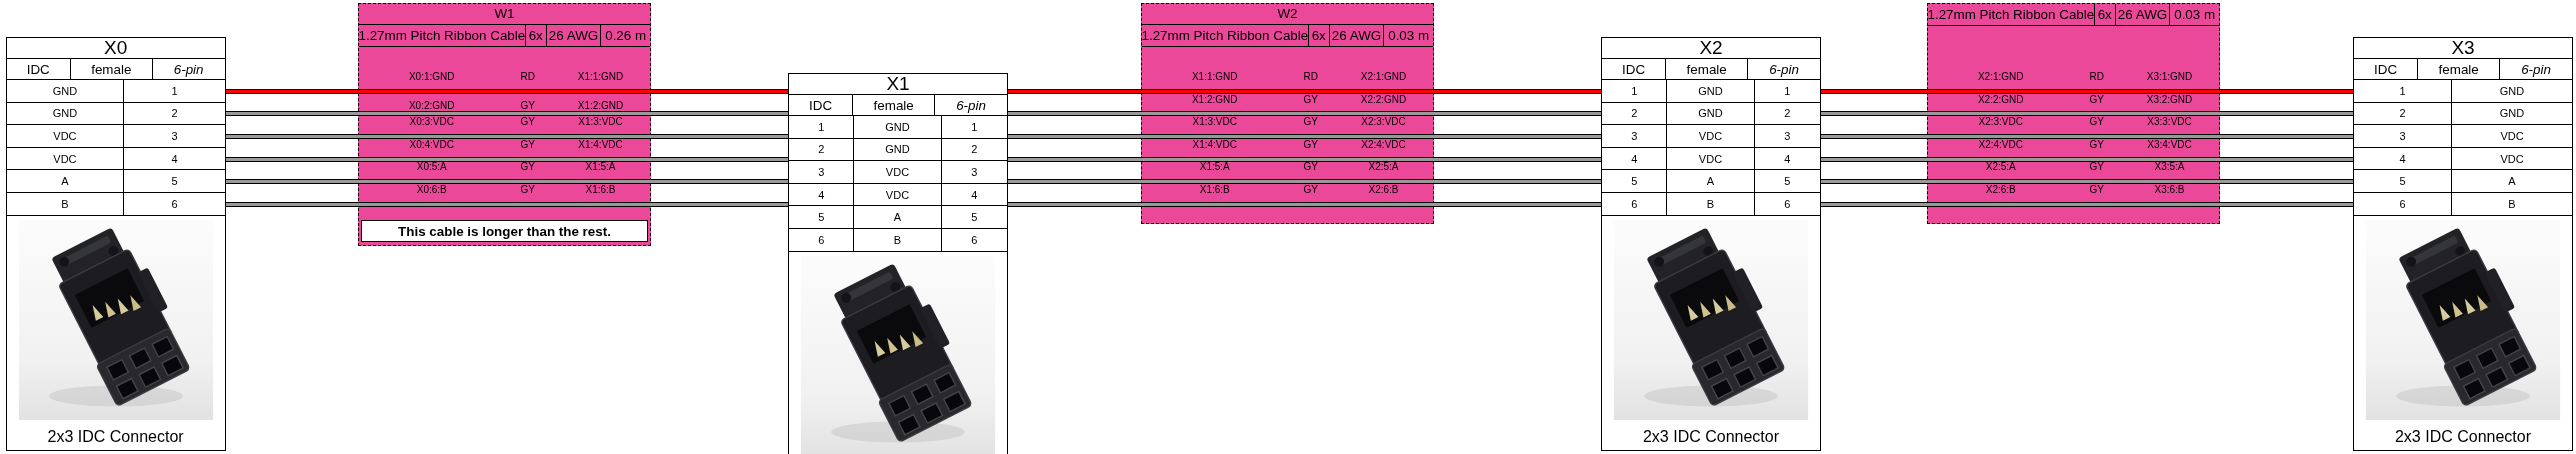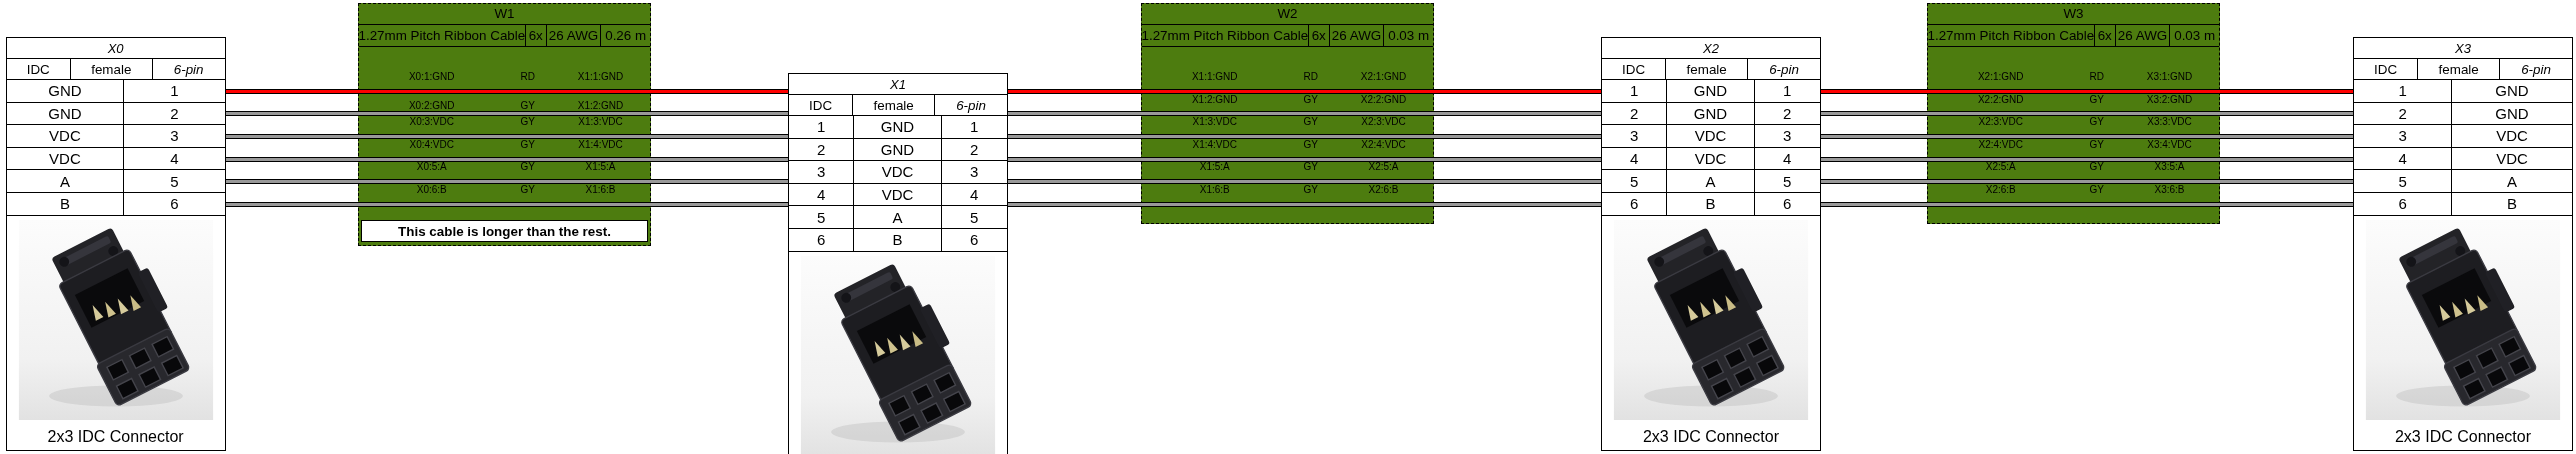--- a/index.html
+++ b/index.html
@@ -19,21 +19,21 @@
     z-index: 2;
     height: 5px;
     border-top: 1.4px solid #000;
     border-bottom: 1.4px solid #000;
   }
 
   
   .cable {
     position: absolute;
     z-index: 1;
-    background: #4d7c0f;
+    background: #ec4899;
     border: 1.4px dashed #000;
   }
   .cable-title {
     height: 21px;
     border-bottom: 1.4px solid #000;
     display: flex; align-items: center; justify-content: center;
     font-size: 13.4px;
   }
   .cable-spec {
     height: 22.6px;
@@ -74,40 +74,39 @@
   .connector {
     position: absolute;
     z-index: 3;
     background: #fff;
     border: 1.4px solid #000;
   }
   .conn-title {
     height: 21px;
     border-bottom: 1.4px solid #000;
     display: flex; align-items: center; justify-content: center;
-    font-size: 13px;
-    font-style: italic;
+    font-size: 19px;
   }
   .conn-type {
     height: 21px;
     display: grid;
     grid-template-columns: 29.5% 37.5% 33%;
     border-bottom: 1.4px solid #000;
     font-size: 13.4px;
   }
   .type-cell {
     display: flex; align-items: center; justify-content: center;
     border-right: 1.4px solid #000;
   }
   .type-cell:last-child { border-right: none; font-style: italic; }
   .pin-row {
     height: 22.6px;
     display: grid;
     border-bottom: 1.4px solid #000;
-    font-size: 15px;
+    font-size: 11px;
     text-align: center;
   }
   .pins-start  .pin-row { grid-template-columns: 54% 46%; }
   .pins-middle .pin-row { grid-template-columns: 30% 40% 30%; }
   .pins-end    .pin-row { grid-template-columns: 45% 55%; }
   .pin-cell {
     display: flex; align-items: center; justify-content: center;
     border-right: 1.4px solid #000;
   }
   .pin-cell:last-child { border-right: none; }
@@ -205,21 +204,20 @@
         <span>GY</span>
         <span>X2:5:A</span>
       </div>
       <div class="wire-label-row" style="top: 175px;">
         <span>X1:6:B</span>
         <span>GY</span>
         <span>X2:6:B</span>
       </div>
     </div>
     <div class="cable" style="left: 1927px; top: 2.8px; width: 293px; height: 221px;">
-      <div class="cable-title">W3</div>
       <div class="cable-spec">
         <div class="spec-cell">1.27mm Pitch Ribbon Cable</div>
         <div class="spec-cell">6x</div>
         <div class="spec-cell">26 AWG</div>
         <div class="spec-cell">0.03 m</div>
       </div>
       <div class="wire-label-row" style="top: 62px;">
         <span>X2:1:GND</span>
         <span>RD</span>
         <span>X3:1:GND</span>

